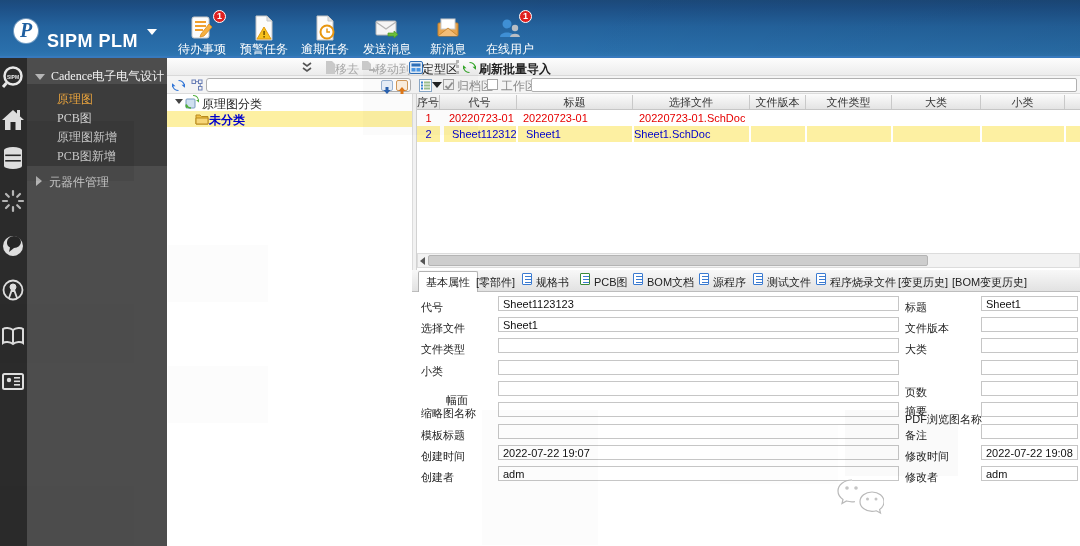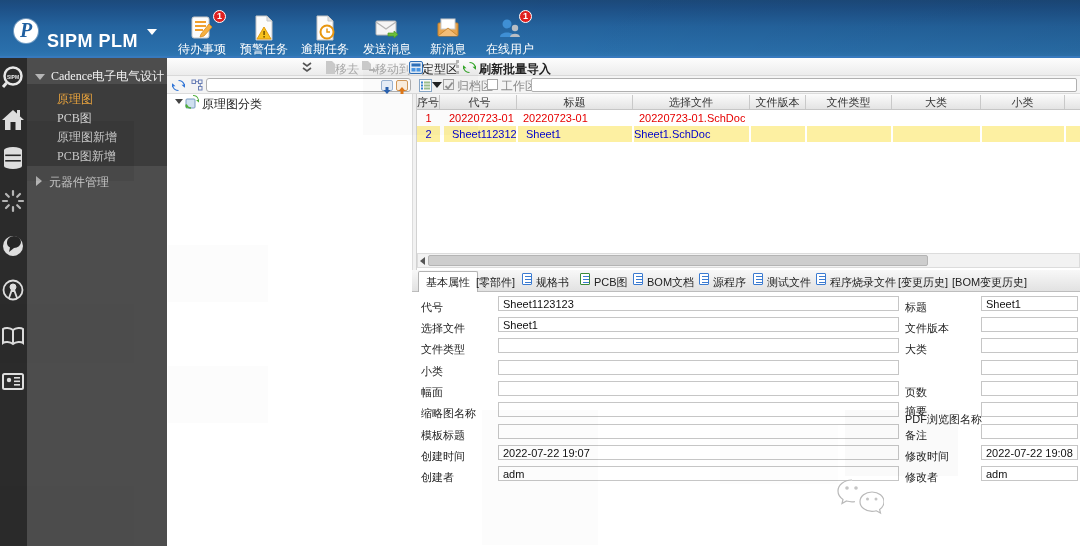--- a/index.html
+++ b/index.html
@@ -279,20 +279,27 @@
 
 <div class="abs" id="ctree">
   <div class="abs" style="left:8px; top:5px; width:0; height:0; border-left:4.5px solid transparent; border-right:4.5px solid transparent; border-top:5.5px solid #444;"></div>
   <svg class="abs" style="left:18px; top:1px;" width="14" height="14" viewBox="0 0 14 14">
     <rect x="1" y="4" width="9" height="9" rx="1" fill="#cfe0f0" stroke="#7a9cc0"></rect>
     <path d="M8 1 a5 5 0 0 1 5 4 l-2 0 2.8 2.6 1.2-3.8 -1.2 0.6 A6 6 0 0 0 8 0 z" fill="#4fae3a"></path>
     <path d="M6 13 a5 5 0 0 1 -4.8-3.6" fill="none" stroke="#4fae3a" stroke-width="1.6"></path>
     <path d="M2.2 10.6 l-2 -0.4 1 3.4 1.8-2.4 z" fill="#4fae3a"></path>
   </svg>
   <span class="abs" style="left:35px; top:2px;">原理图分类</span>
+  <div class="abs" style="left:0; top:17px; width:245px; height:16px; background:#fdf0a2;">
+    <svg class="abs" style="left:28px; top:2px;" width="14" height="12" viewBox="0 0 14 12">
+      <path d="M1 2 h4 l1.5 1.5 h6.5 v7.5 h-12 z" fill="#f0c24a" stroke="#b98a1d"></path>
+      <path d="M1 5 h12 v6 h-12 z" fill="#f7d678" stroke="#b98a1d"></path>
+    </svg>
+    <span class="abs" style="left:42px; top:1px; color:#0000cc; font-weight:bold;">未分类</span>
+  </div>
 </div>
 
 <div class="abs" id="divider"></div>
 
 <div class="abs" id="grid">
   <div id="ghead">
     <div class="hc" style="left:0; width:23px;">序号</div>
     <div class="hc" style="left:26px; width:74px;">代号</div>
     <div class="hc" style="left:100px; width:116px;">标题</div>
     <div class="hc" style="left:216px; width:117px;">选择文件</div>
@@ -354,21 +361,21 @@
   <div class="rlab" style="top:29px;">文件版本</div>
     <div class="rfi" style="top:25px;"></div>
   <div class="lab" style="top:50px;">文件类型</div>
     <div class="fi" style="top:46px;"></div>
   <div class="rlab" style="top:50px;">大类</div>
     <div class="rfi" style="top:46px;"></div>
   <div class="lab" style="top:72px;">小类</div>
     <div class="fi" style="top:68px;"></div>
   <div class="rlab" style="top:72px;margin-top:40px;">摘要</div>
     <div class="rfi" style="top:68px;"></div>
-  <div class="lab" style="top:93px;">幅面</div>
+  <div class="lab" style="top:101px;margin-left:25px;">幅面</div>
     <div class="fi" style="top:89px;"></div>
   <div class="rlab" style="top:93px;">页数</div>
     <div class="rfi" style="top:89px;"></div>
   <div class="lab" style="top:114px;">缩略图名称</div>
     <div class="fi" style="top:110px;"></div>
   <div class="rlab" style="top:120px;">PDF浏览图名称</div>
     <div class="rfi" style="top:110px;"></div>
   <div class="lab" style="top:136px;">模板标题</div>
     <div class="fi" style="top:132px;"></div>
   <div class="rlab" style="top:136px;">备注</div>

